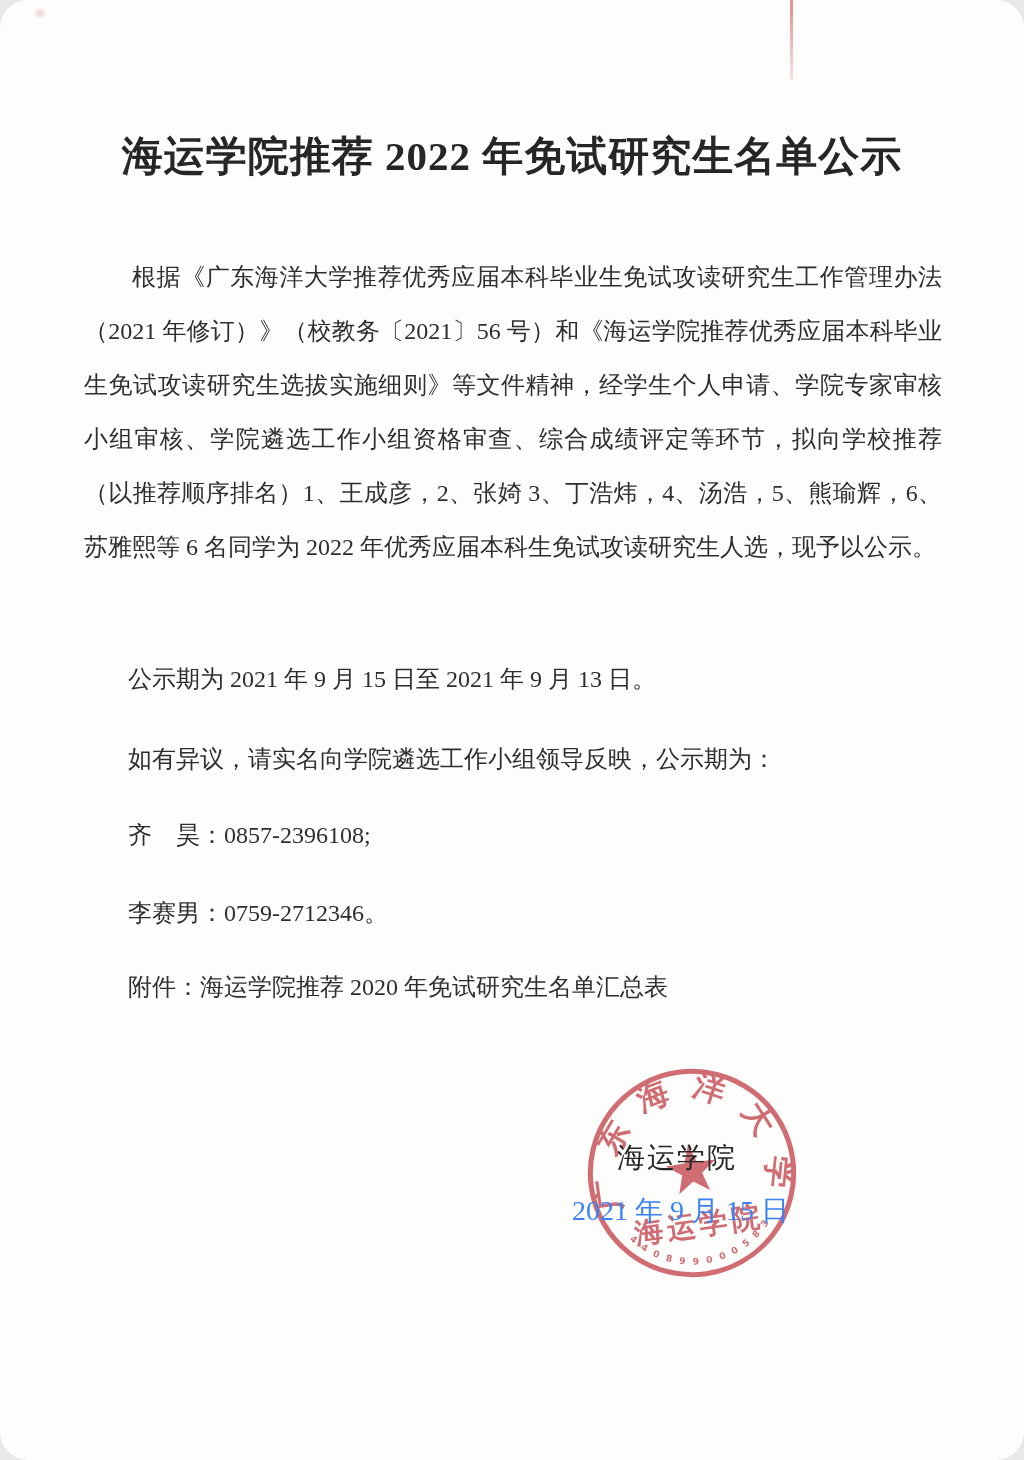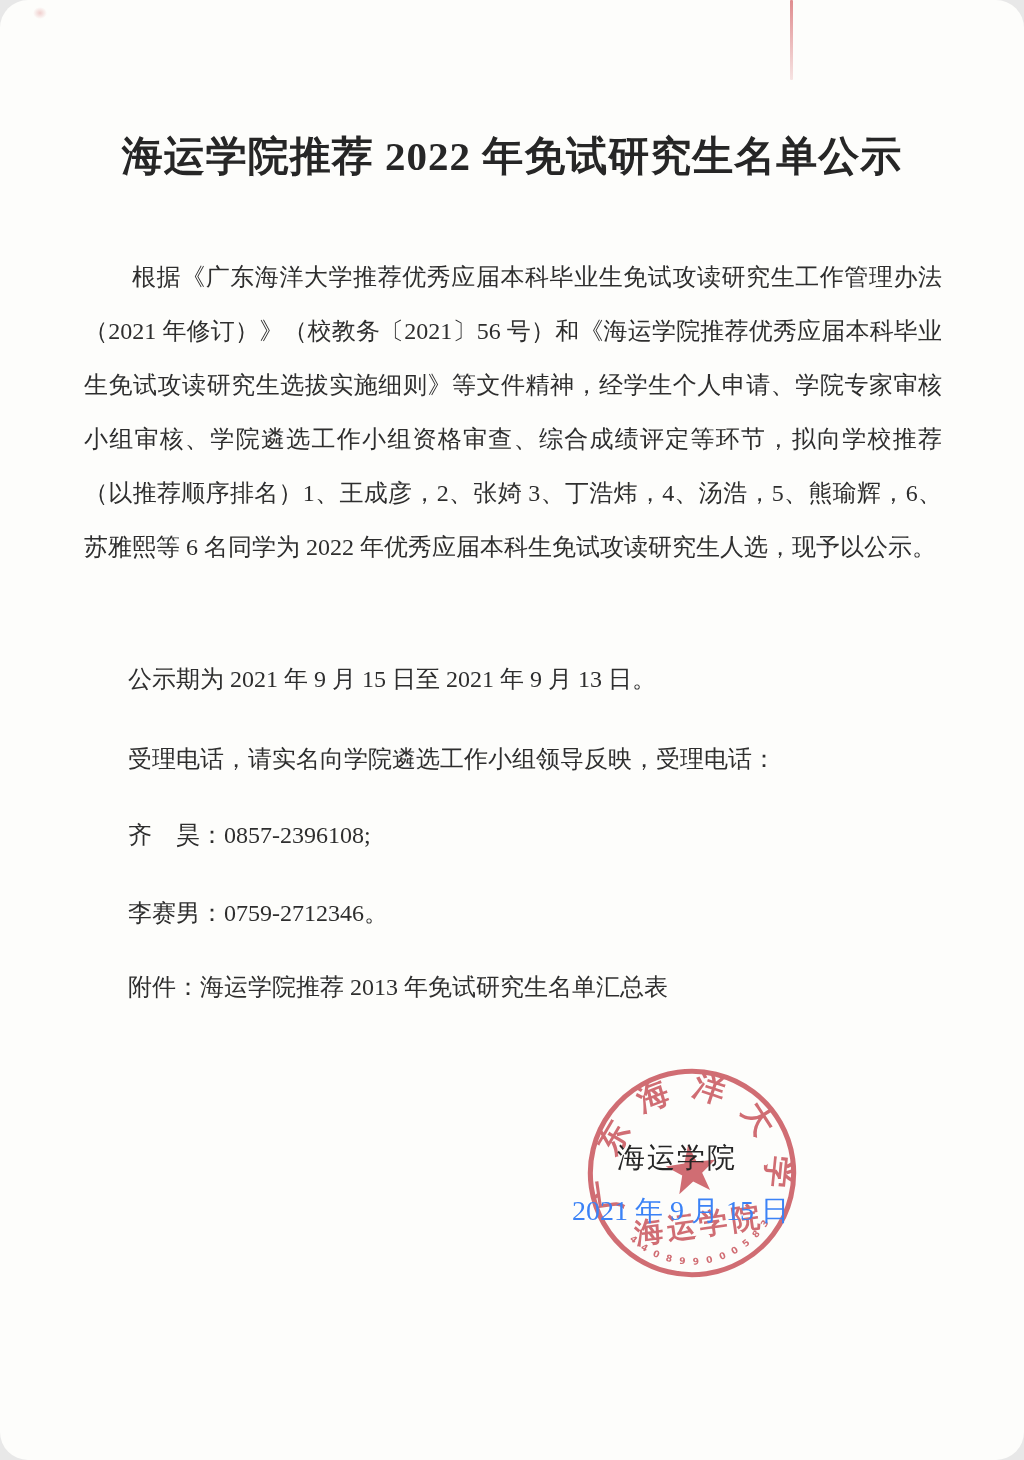--- a/index.html
+++ b/index.html
@@ -70,27 +70,27 @@
 
   <div class="mark-topleft"></div>
   <div class="mark-topright"></div>
 
   <h1 class="doc-title">海运学院推荐 2022 年免试研究生名单公示</h1>
 
   <p class="body-block p-main">根据《广东海洋大学推荐优秀应届本科毕业生免试攻读研究生工作管理办法（2021 年修订）》（校教务〔2021〕56 号）和《海运学院推荐优秀应届本科毕业生免试攻读研究生选拔实施细则》等文件精神，经学生个人申请、学院专家审核小组审核、学院遴选工作小组资格审查、综合成绩评定等环节，拟向学校推荐（以推荐顺序排名）1、王成彦，2、张婍 3、丁浩炜，4、汤浩，5、熊瑜辉，6、苏雅熙等 6 名同学为 2022 年优秀应届本科生免试攻读研究生人选，现予以公示。</p>
 
   <p class="body-block p-period">公示期为 2021 年 9 月 15 日至 2021 年 9 月 13 日。</p>
 
-  <p class="body-block p-appeal">受理电话，请实名向学院遴选工作小组领导反映，受理电话：</p>
+  <p class="body-block p-appeal">如有异议，请实名向学院遴选工作小组领导反映，公示期为：</p>
 
   <p class="body-block p-tel1">齐　昊：0857-2396108;</p>
 
   <p class="body-block p-tel2">李赛男：0759-2712346。</p>
 
-  <p class="body-block p-attach">附件：海运学院推荐 2013 年免试研究生名单汇总表</p>
+  <p class="body-block p-attach">附件：海运学院推荐 2020 年免试研究生名单汇总表</p>
 
   <div class="sig-org">海运学院</div>
 
   <div class="sig-date">2021 年 9 月 15 日</div>
 
   <div class="seal">
     <svg viewBox="0 0 240 240" xmlns="http://www.w3.org/2000/svg">
       <g transform="rotate(-8 120 120)" fill="#c9545c" stroke="none">
 
         <circle cx="120" cy="120" r="100" fill="none" stroke="#c9545c" stroke-width="5"></circle>

